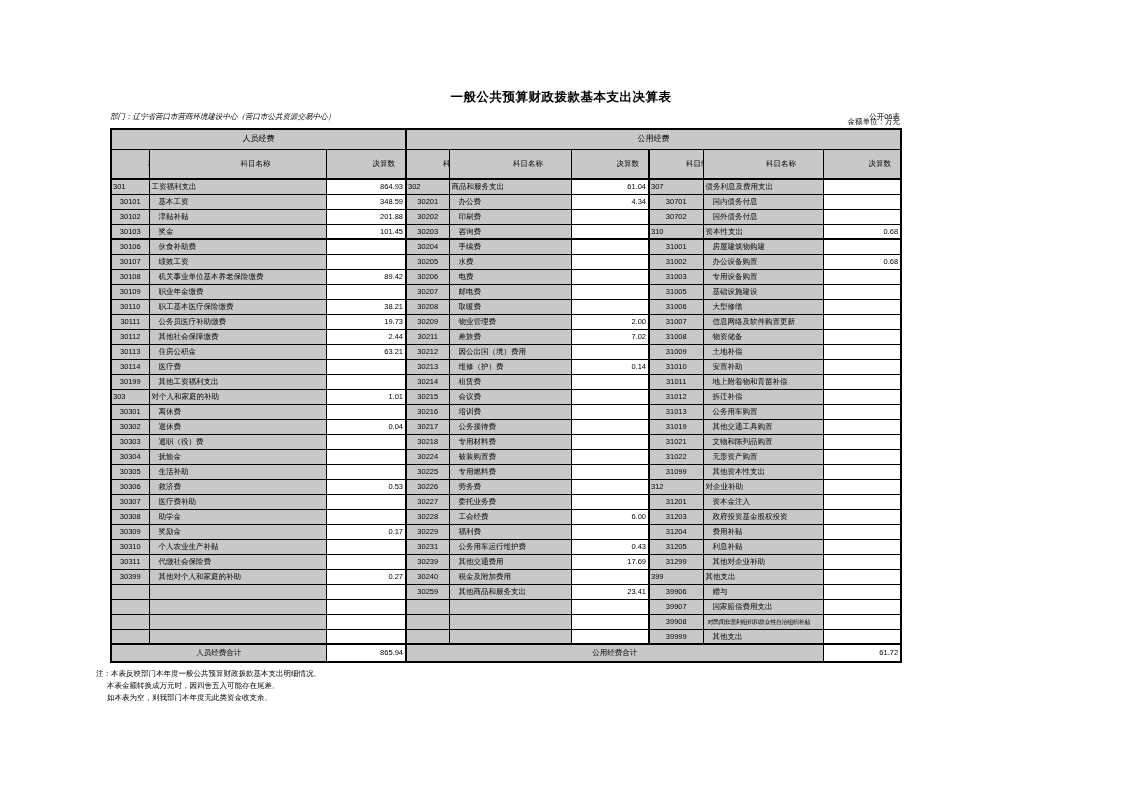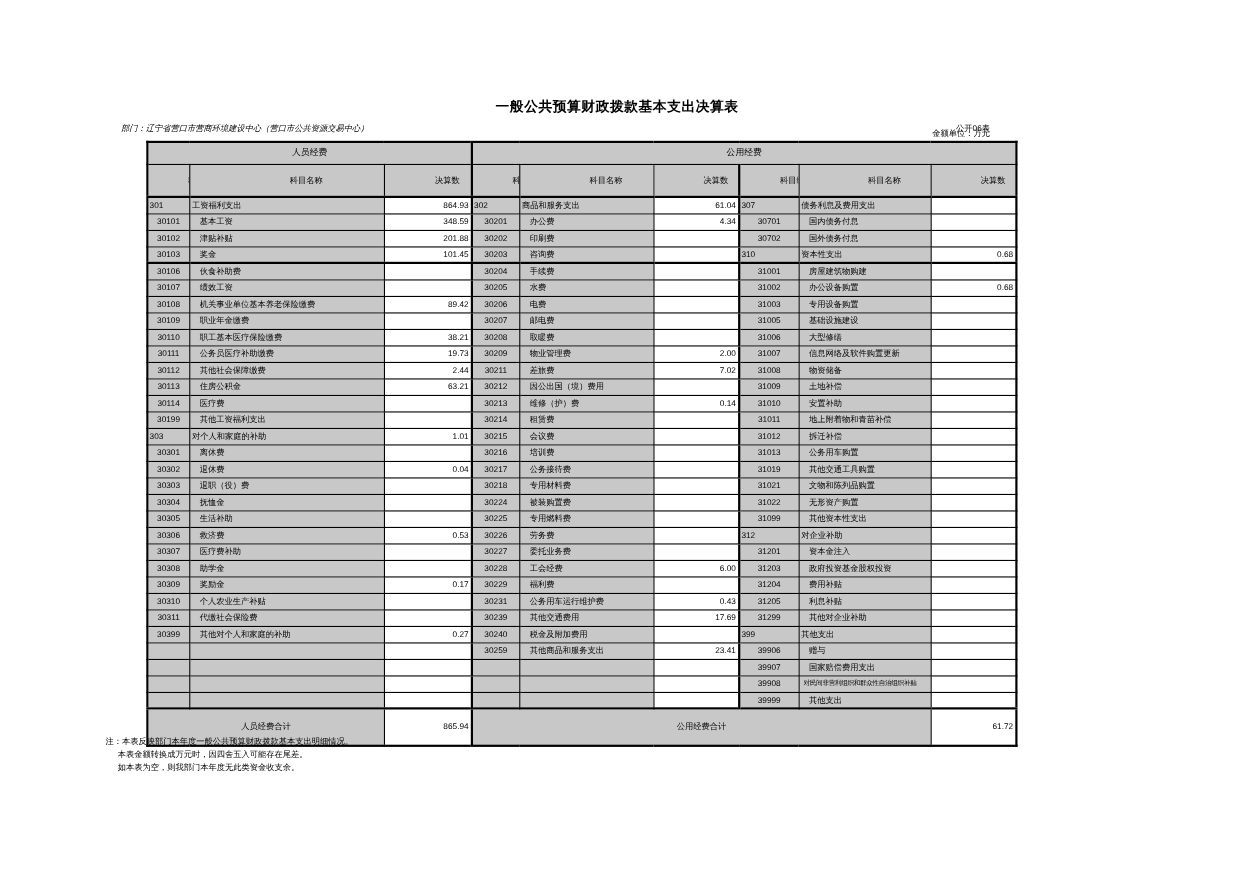--- a/index.html
+++ b/index.html
@@ -17,39 +17,38 @@
     font-family: "Liberation Serif", serif; letter-spacing: 0.5px;
   }
   .table-code { position: absolute; top: 112px; right: 222px; font-size: 7.5px; }
   .dept       { position: absolute; top: 112px; left: 110px;  font-size: 7.5px; font-style: italic; }
   .unit       { position: absolute; top: 117px; right: 222px; font-size: 7.5px; }
 
   table.grid {
     position: absolute; top: 128px; left: 110px; width: 790px;
     border-collapse: collapse; table-layout: fixed;
     border: 2px solid #000;
-    margin-left: 23px;
   }
   .grid th, .grid td {
     border: 1px solid #000;
     overflow: hidden; white-space: nowrap;
     font-size: 7.5px; line-height: 1;
   }
   .grid th.group { height: 20px; background: #c8c8c8; font-weight: normal; font-size: 8px; text-align: center; }
   .grid th.colh  { height: 30px; background: #c8c8c8; font-weight: normal; text-align: center; border-bottom-width: 2px; padding-left: 36px; }
   .grid tbody td { height: 15px; }
   td.code { background: #c8c8c8; text-align: center; }
   td.code.l0 { text-align: left; padding-left: 1px; }
   td.name { background: #c8c8c8; text-align: left; padding-left: 9px; }
   td.name.l0 { padding-left: 2px; }
   td.name.small { font-size: 6px; padding-left: 4px; letter-spacing: -0.3px; }
   td.val  { background: #ffffff; text-align: right; padding-right: 2px; }
   .sep { border-left-width: 2px !important; }
   tr.thickb td { border-bottom-width: 2px; }
-  tr.totals td { border-top-width: 2px; height: 34px; }
+  tr.totals td { border-top-width: 2px; height: 18px; }
   td.total-label { background: #c8c8c8; text-align: center; }
 
   .notes { position: absolute; top: 668px; left: 96px; font-size: 7.5px; line-height: 12px; }
   .notes .note-line { white-space: nowrap; }
   .notes .note-line.indent { padding-left: 11px; }
 </style>
 </head>
 <body>
 
 <div class="page">

